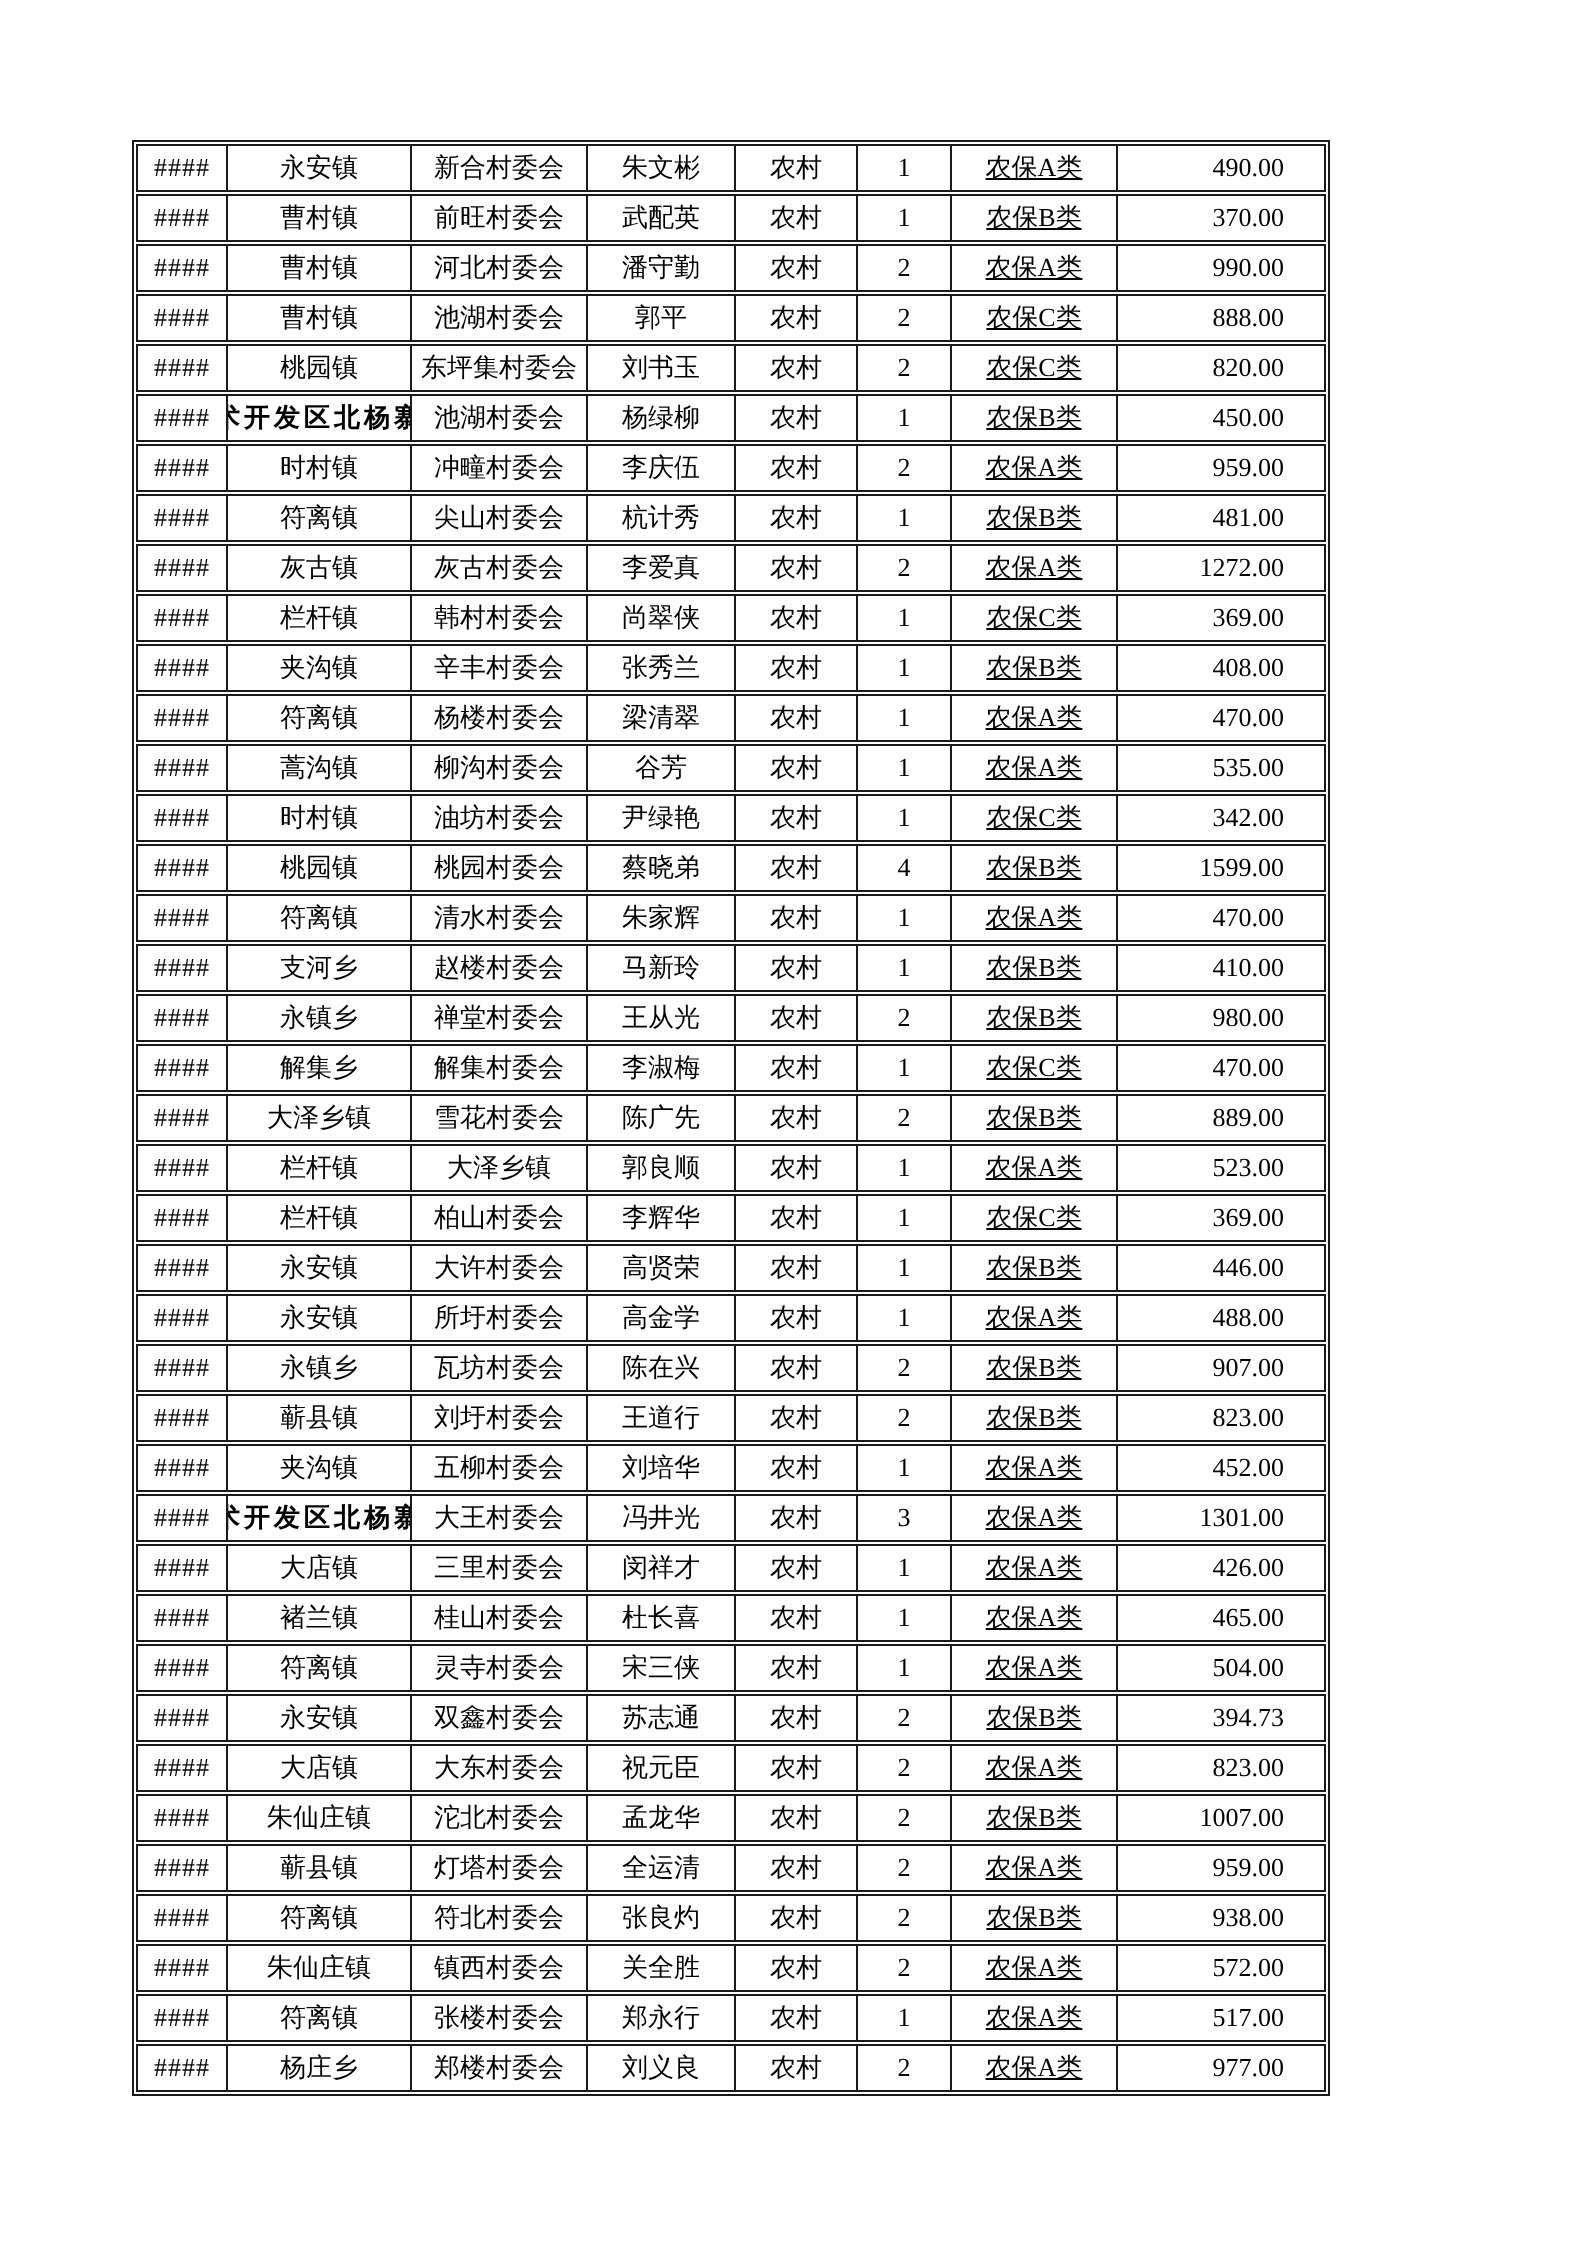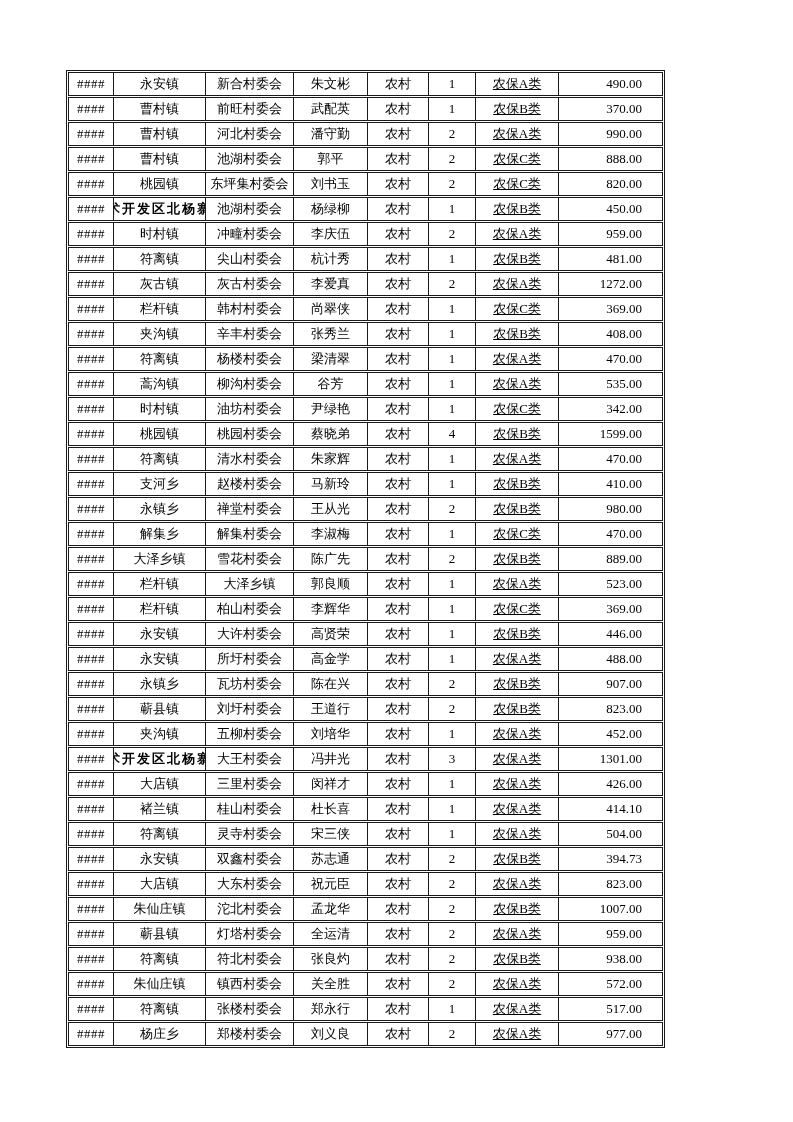--- a/index.html
+++ b/index.html
@@ -331,21 +331,21 @@
         <div class="cell c7">426.00</div>
       </div>
       <div class="row">
         <div class="cell c0 hash">####</div>
         <div class="cell c1">褚兰镇</div>
         <div class="cell c2">桂山村委会</div>
         <div class="cell c3">杜长喜</div>
         <div class="cell c4">农村</div>
         <div class="cell c5">1</div>
         <div class="cell c6">农保A类</div>
-        <div class="cell c7">414.10</div>
+        <div class="cell c7">465.00</div>
       </div>
       <div class="row">
         <div class="cell c0 hash">####</div>
         <div class="cell c1">符离镇</div>
         <div class="cell c2">灵寺村委会</div>
         <div class="cell c3">宋三侠</div>
         <div class="cell c4">农村</div>
         <div class="cell c5">1</div>
         <div class="cell c6">农保A类</div>
         <div class="cell c7">504.00</div>

